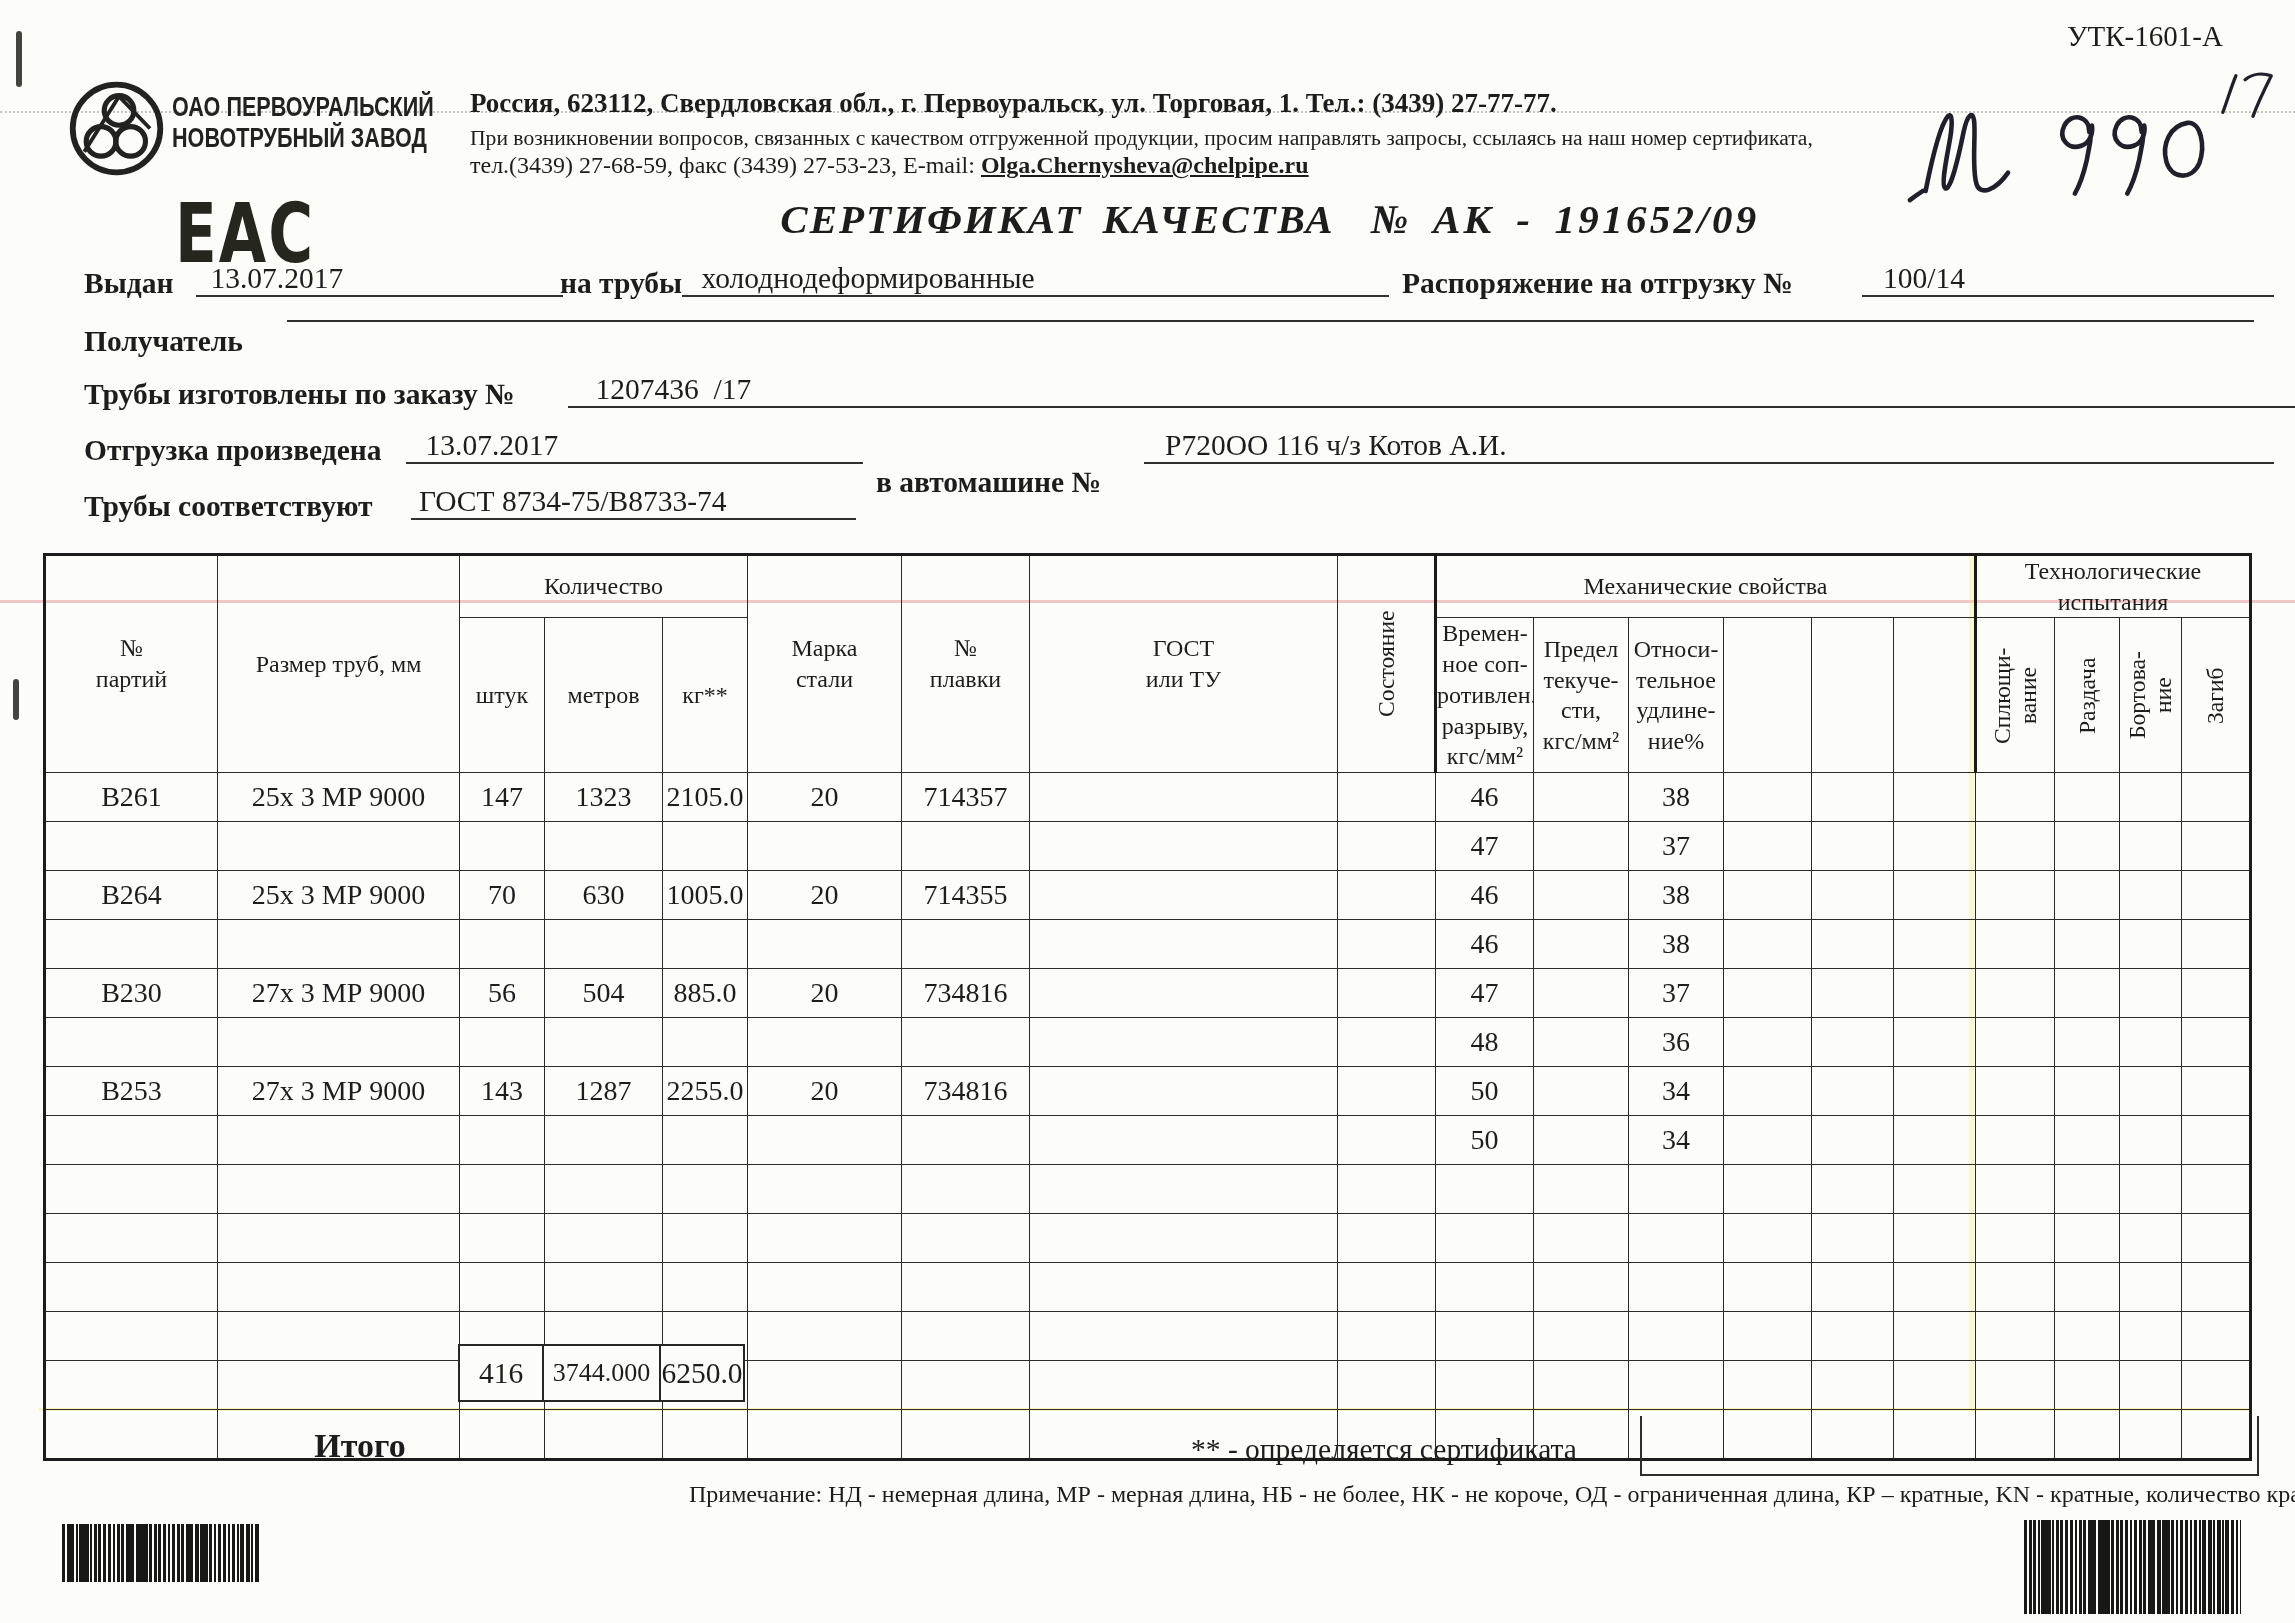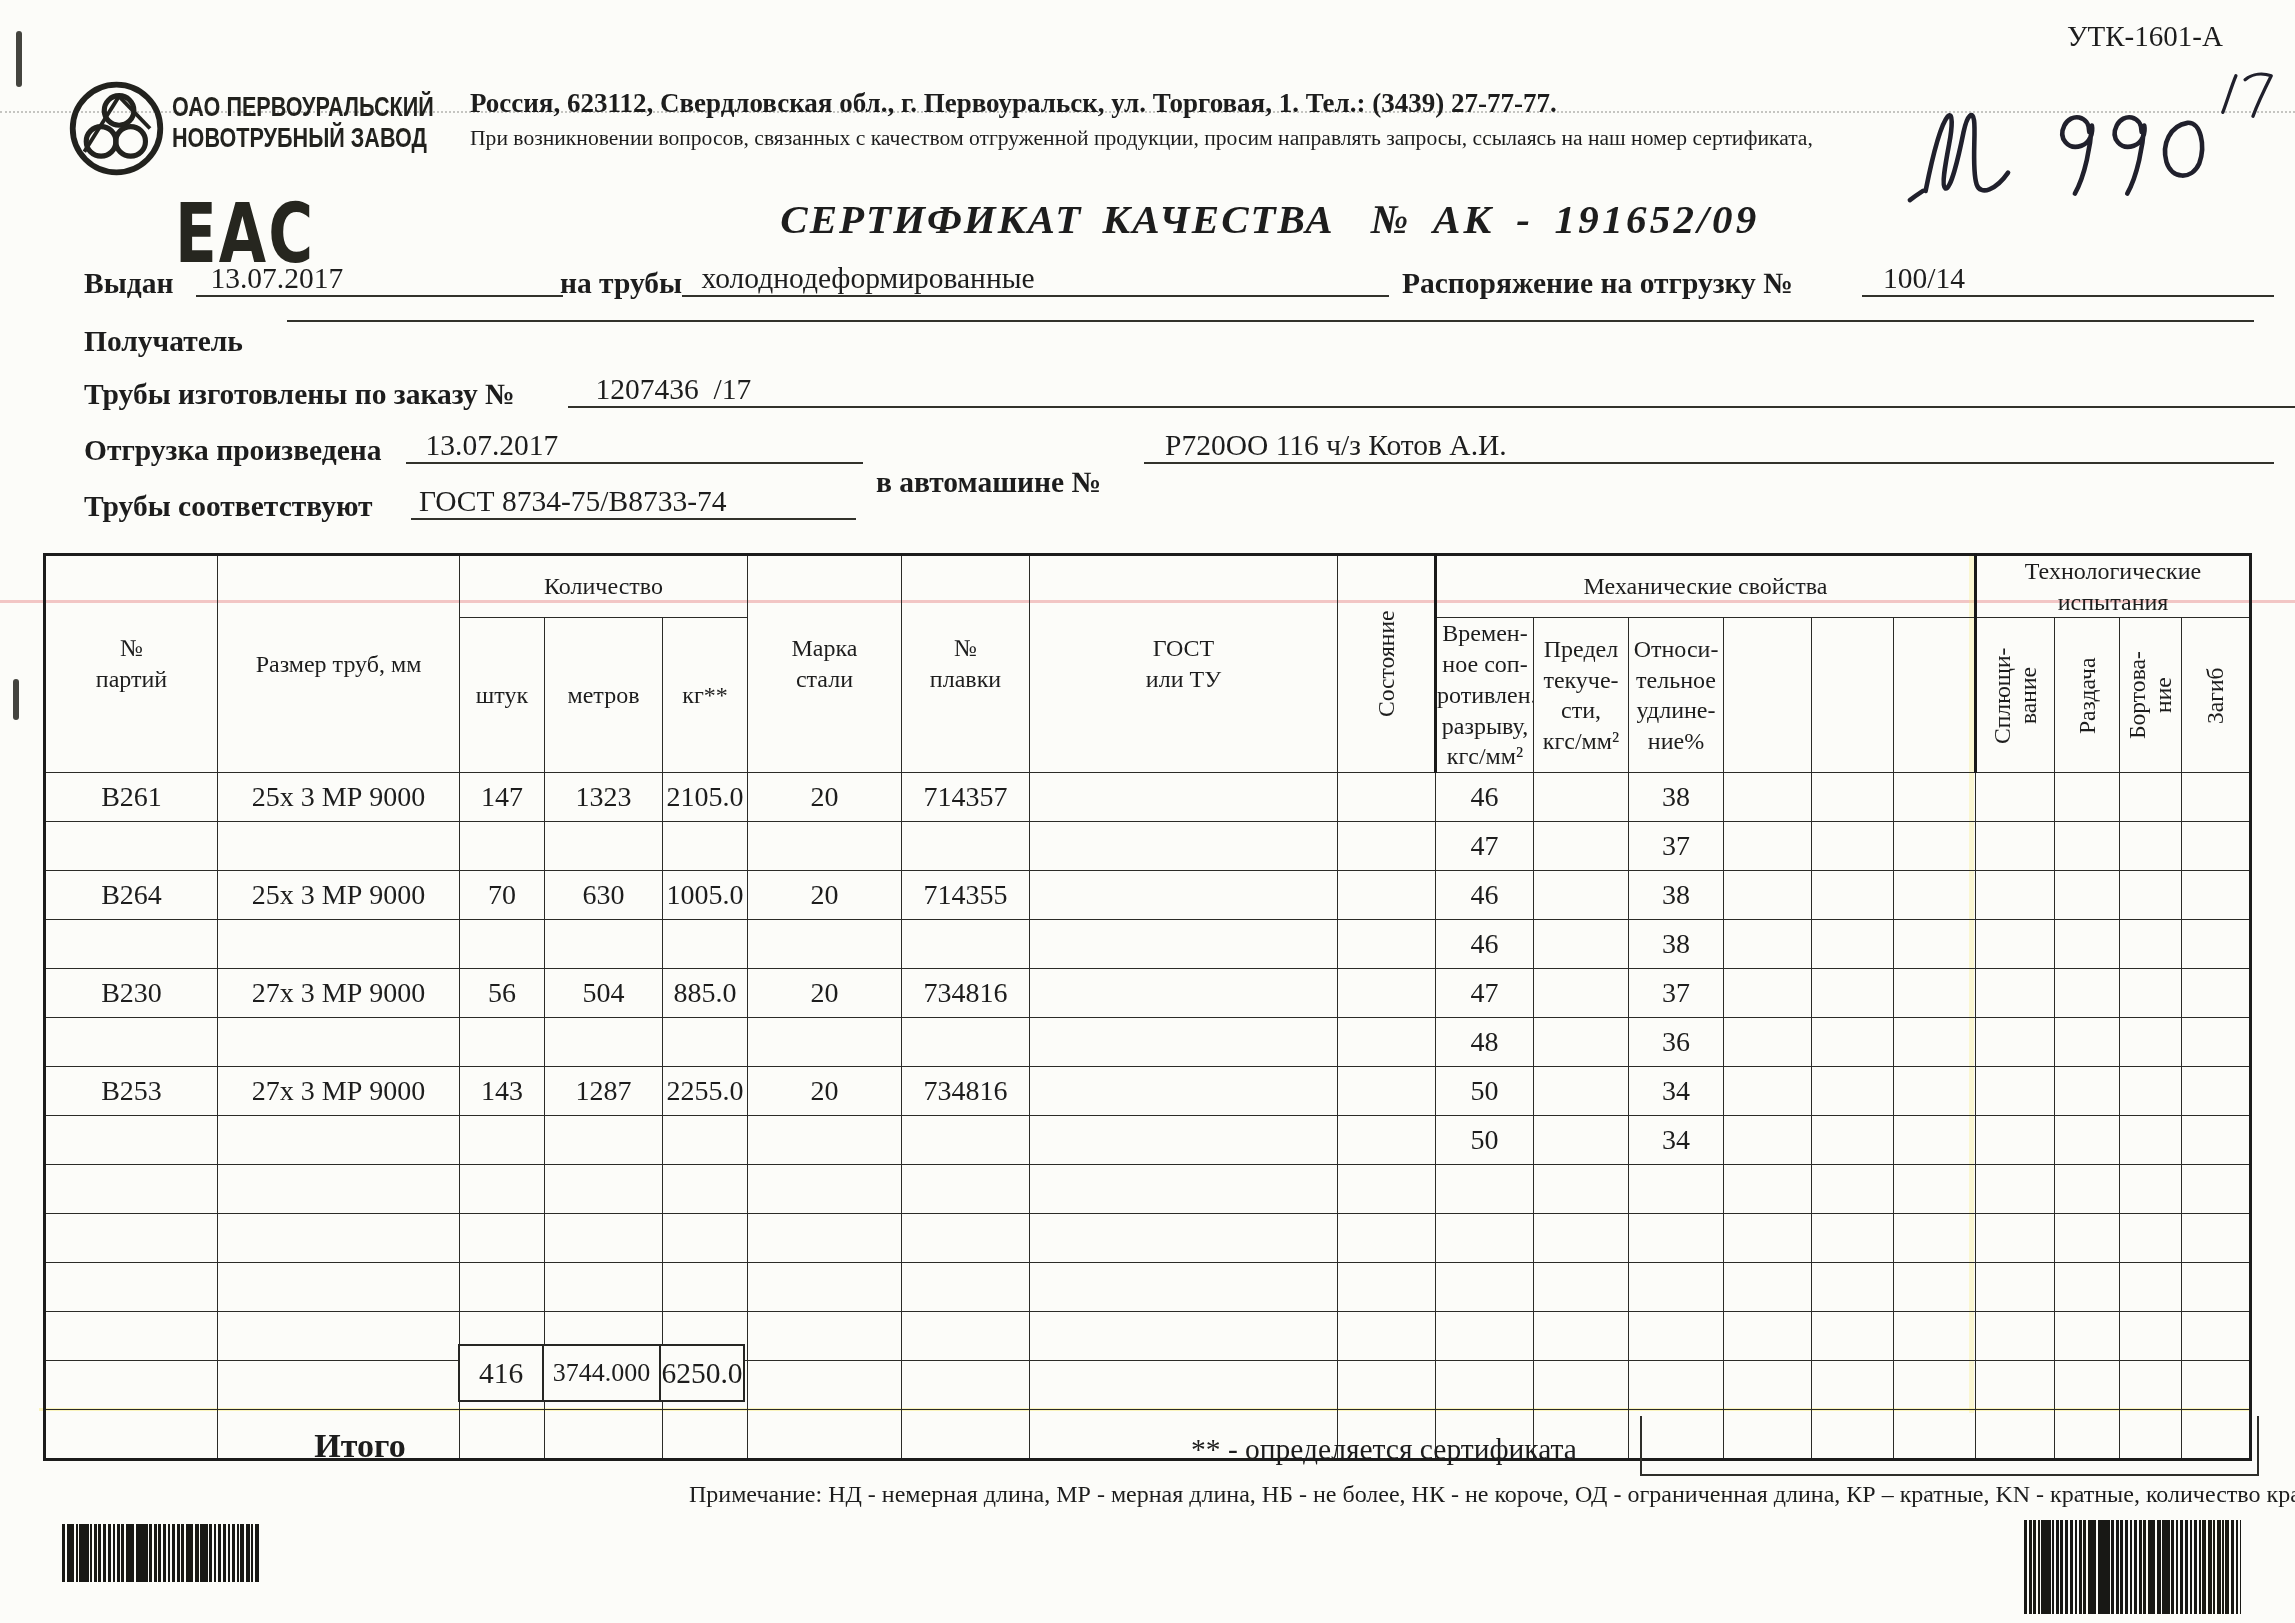--- a/index.html
+++ b/index.html
@@ -84,20 +84,21 @@
   </div>
   <div class="abs company" style="left:172px;top:92px;">
     <div>ОАО ПЕРВОУРАЛЬСКИЙ</div>
     <div>НОВОТРУБНЫЙ ЗАВОД</div>
   </div>
 
   <div class="abs eac" style="left:175px;top:185px;">EAC</div>
 
   <div class="abs addr1" style="left:470px;top:88px;">Россия, 623112, Свердловская обл., г. Первоуральск, ул. Торговая, 1. Тел.: (3439) 27-77-77.</div>
   <div class="abs addr2" style="left:470px;top:126px;">При возникновении вопросов, связанных с качеством отгруженной продукции, просим направлять запросы, ссылаясь на наш номер сертификата,</div>
+  <div class="abs addr3" style="left:470px;top:152px;"><span>тел.(3439) 27-68-59, факс (3439) 27-53-23,  E-mail: </span><span class="email">Olga.Chernysheva@chelpipe.ru</span></div>
 
   <div class="abs formcode" style="left:2067px;top:19.6px;">УТК-1601-А</div>
   <div class="abs" style="left:1885px;top:39px;width:419px;height:190px;" aria-label="М 990 17">
     <svg width="419" height="190" viewBox="0 0 640 290">
       <path class="hand" d="M38,246 C46,240 52,236 58,232"></path>
       <path class="hand" d="M62,232 C70,192 84,132 96,118 C104,110 103,134 98,160 C92,192 86,224 92,228 C100,232 112,182 120,142 C126,114 134,110 136,124 C139,144 132,198 140,222 C146,240 170,230 188,204"></path>
       <path class="hand" d="M312,142 C312,116 284,112 274,132 C264,152 280,170 300,163 C314,158 318,142 316,132 C314,162 306,208 290,236"></path>
       <path class="hand" d="M392,142 C392,116 364,112 354,132 C344,152 360,170 380,163 C394,158 398,142 396,132 C394,162 386,208 370,236"></path>
       <path class="hand" d="M462,128 C436,132 422,160 430,188 C438,214 468,216 480,190 C490,162 482,126 462,128"></path>
       <path class="hand" style="stroke-width:5" d="M516,112 C524,90 530,70 536,56"></path>

